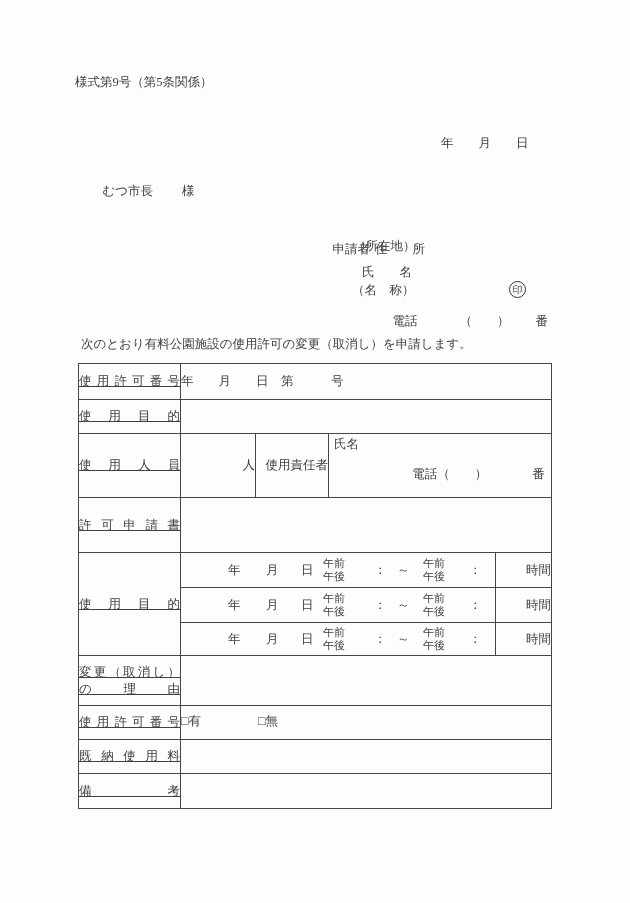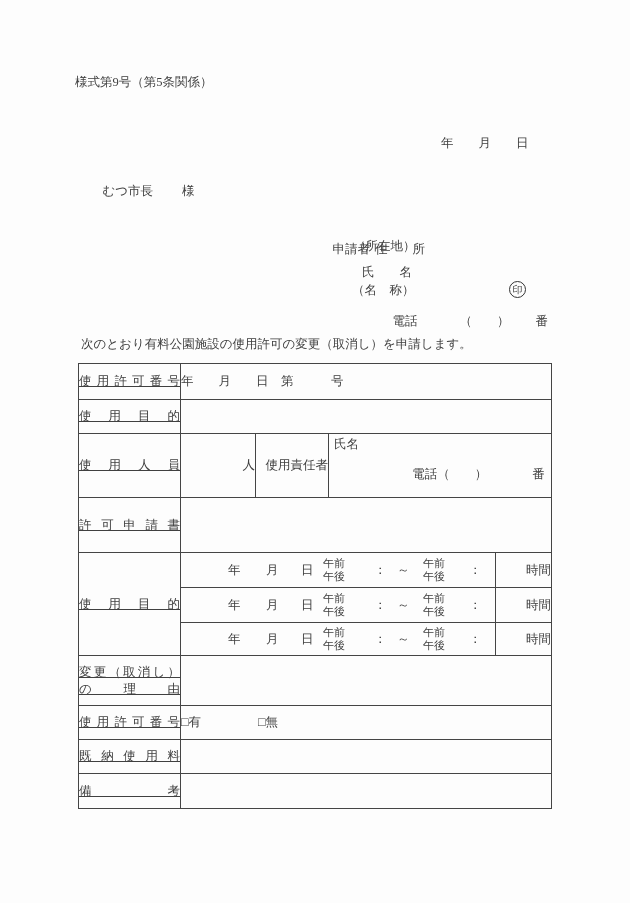--- a/index.html
+++ b/index.html
@@ -51,21 +51,21 @@
   td.unit-cell { vertical-align:top; text-align:right; padding:3px 2px 0 0; }
   td.mgr-cell { text-align:right; }
   td.name-cell { vertical-align:top; }
   .name-l1 { padding:3px 0 0 5px; line-height:15px; }
   .name-l2 { padding-left:52px; line-height:15px; white-space:pre; }
   .name-l2 .ban { margin-left:45px; }
   td.dt-cell { position:relative; }
   .dts { position:absolute; top:50%; transform:translateY(-50%); white-space:pre; }
   .ampm { position:absolute; top:50%; transform:translateY(-50%); font-size:11px; line-height:13px; white-space:pre; }
   td.hours { text-align:right; padding-right:4px; }
-  td.fee-cell { padding-left:6px; }
+  td.fee-cell { padding-left:6px;font-family:Liberation Mono, monospace; }
   .opt2 { margin-left:57px; }
 </style>
 </head>
 <body>
 
 <div class="page">
 
   <div class="abs form-number">様式第9号（第5条関係）</div>
 
 

